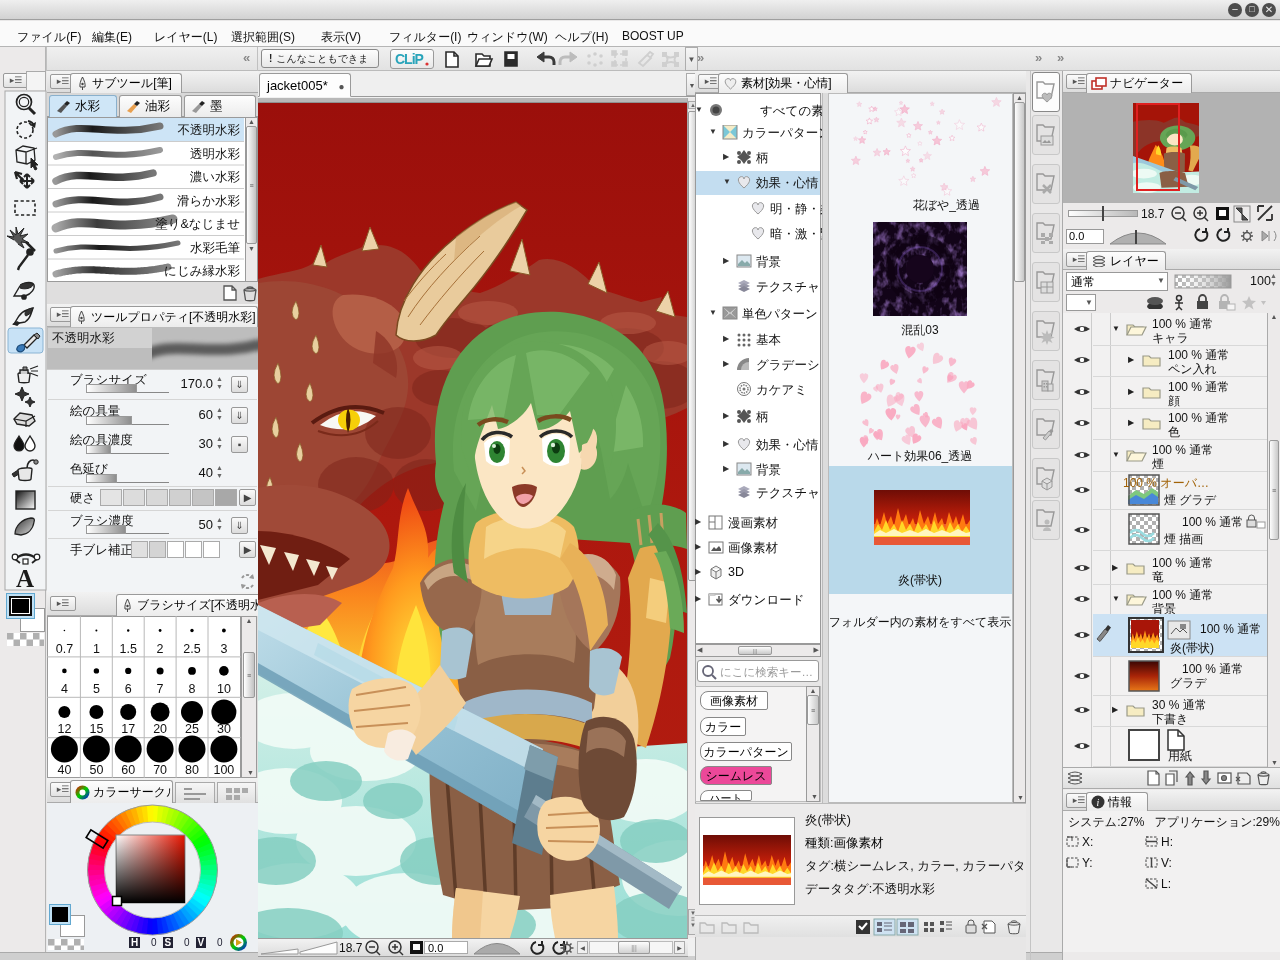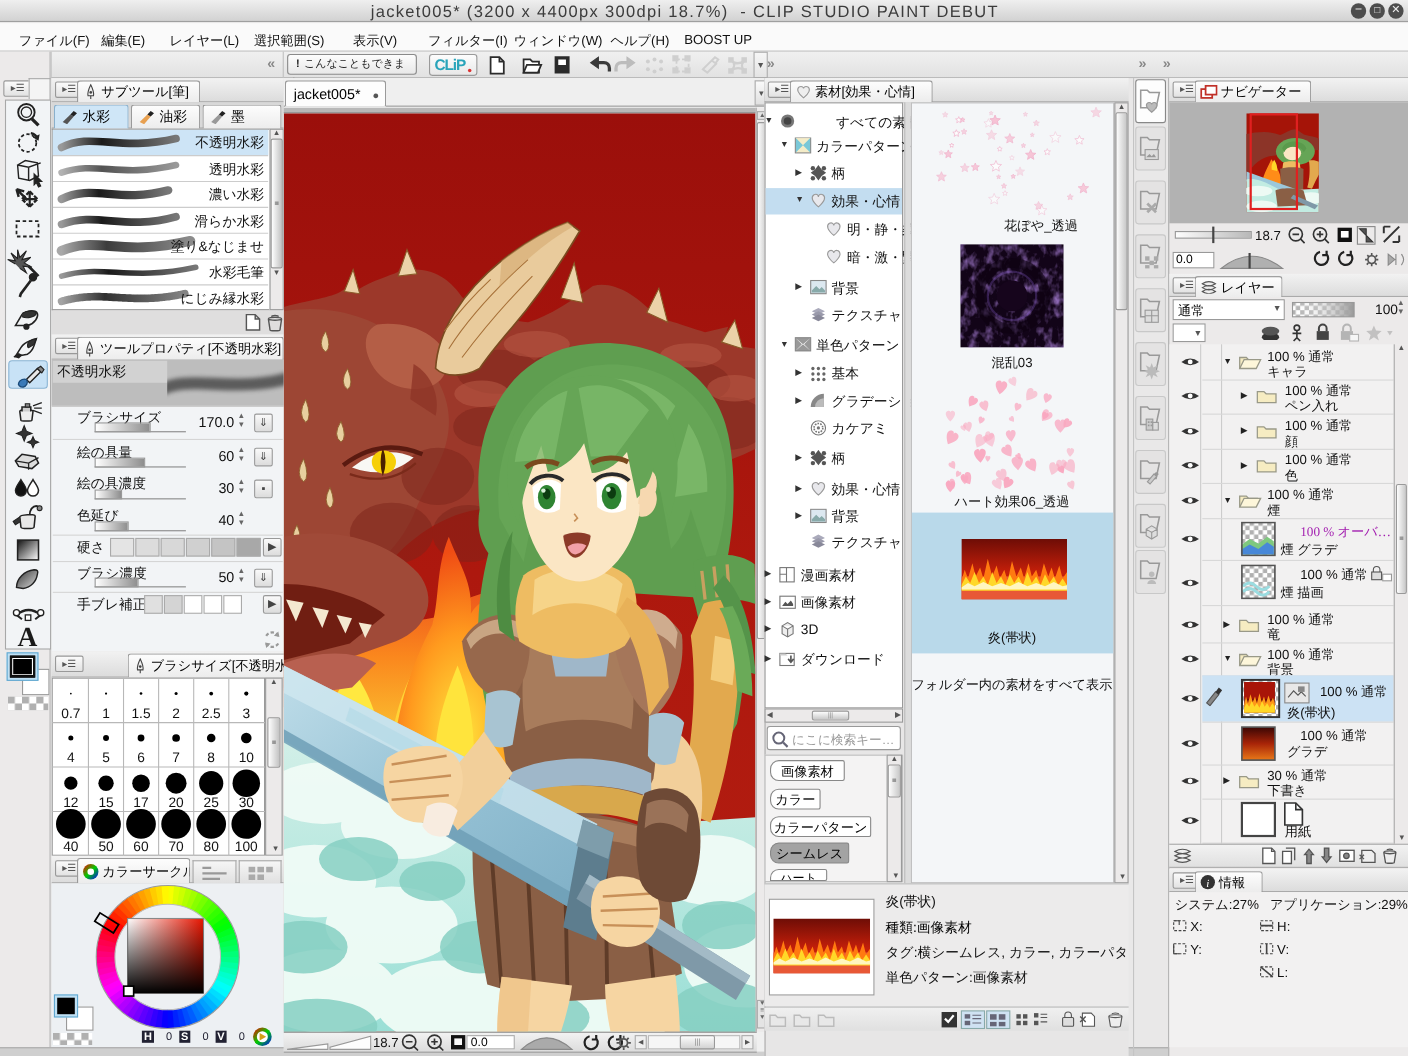--- a/index.html
+++ b/index.html
@@ -3,21 +3,20 @@
 *{margin:0;padding:0;box-sizing:border-box;}
 body{width:1280px;height:960px;position:relative;font-family:"Liberation Sans",sans-serif;background:#e9e8e8;overflow:hidden;}
 .abs{position:absolute;}
 .tab{position:absolute;background:linear-gradient(#fdfdfd,#ececec);border:1px solid #9a9a9a;border-bottom:none;border-radius:3px 3px 0 0;font-size:12px;display:flex;align-items:center;white-space:nowrap;overflow:hidden;}
 .phdr{position:absolute;background:linear-gradient(#f2f2f2,#dcdcdc);border-bottom:1px solid #aaa;}
 .pmenu{position:absolute;width:26px;height:15px;background:linear-gradient(#fbfbfb,#e2e2e2);border:1px solid #999;border-radius:2px;color:#555;font-size:9px;text-align:center;line-height:13px;}
 </style></head>
 <body>
 
 <div class="abs" style="left:0;top:0;width:1280px;height:20px;background:linear-gradient(#efefef,#d2d2d2);border-bottom:1px solid #9f9f9f;">
- <div class="abs" style="left:337px;top:2px;width:660px;font-size:15px;letter-spacing:1.2px;white-space:nowrap;color:#3c3c3c;">jacket005* (3200 x 4400px 300dpi 18.7%)&nbsp; - CLIP STUDIO PAINT DEBUT</div>
  <div class="abs" style="right:4px;top:3px;display:flex;gap:3px;">
   <div style="width:14px;height:14px;border-radius:50%;background:#4d4d4d;color:#eee;font-size:11px;line-height:13px;text-align:center;">−</div>
   <div style="width:14px;height:14px;border-radius:50%;background:#4d4d4d;color:#eee;font-size:9px;line-height:13px;text-align:center;">□</div>
   <div style="width:14px;height:14px;border-radius:50%;background:#4d4d4d;color:#eee;font-size:10px;line-height:13px;text-align:center;">✕</div>
  </div>
 </div>
 
 <div class="abs" style="left:0;top:21px;width:1280px;height:26px;background:#fafafa;border-bottom:1px solid #b5b5b5;font-size:12px;color:#111;">
  <span class="abs" style="left:17px;top:8px;">ファイル(F)</span>
  <span class="abs" style="left:92px;top:8px;">編集(E)</span>
@@ -889,21 +888,21 @@
 <svg class="abs" style="left:3px;top:3px;" width="16" height="16">
       <circle cx="7" cy="7" r="5" fill="none" stroke="#667" stroke-width="1.8"></circle>
       <path d="M11 11 l4 4" stroke="#667" stroke-width="2"></path>
     </svg>
 <span class="abs" style="left:22px;top:4px;font-size:11.5px;color:#999;">にこに検索キー…</span>
   </div>
 <div class="abs" style="left:695px;top:686px;width:126px;height:116px;background:#f4f3f3;border:1px solid #bbb;"></div>
 <div class="abs" style="left:700px;top:691px;width:68px;height:19px;background:#fff;border:1px solid #888;border-radius:8px 2px 2px 8px;font-size:12px;text-align:center;line-height:18px;">画像素材</div>
 <div class="abs" style="left:700px;top:717px;width:46px;height:19px;background:#fff;border:1px solid #888;border-radius:8px 2px 2px 8px;font-size:12px;text-align:center;line-height:18px;">カラー</div>
 <div class="abs" style="left:700px;top:742px;width:92px;height:19px;background:#fff;border:1px solid #888;border-radius:8px 2px 2px 8px;font-size:12px;text-align:center;line-height:18px;">カラーパターン</div>
-<div class="abs" style="left:700px;top:766px;width:72px;height:19px;background:#a3a3a3;border:1px solid #888;border-radius:8px 2px 2px 8px;font-size:12px;text-align:center;line-height:18px;">シームレス</div>
+<div class="abs" style="left:700px;top:766px;width:72px;height:19px;background:#ec4899;border:1px solid #888;border-radius:8px 2px 2px 8px;font-size:12px;text-align:center;line-height:18px;">シームレス</div>
 <div class="abs" style="left:700px;top:790px;width:52px;height:11px;background:#fff;border:1px solid #888;border-radius:8px 2px 2px 0;font-size:11px;text-align:center;overflow:hidden;">ハート</div>
 <div class="abs" style="left:806px;top:686px;width:14px;height:116px;background:#eceaea;border:1px solid #9a9a9a;font-size:7px;color:#555;text-align:center;">▲<div style="background:linear-gradient(90deg,#fdfdfd,#c8c8c8);border:1px solid #999;height:30px;margin:1px 0;border-radius:2px;line-height:30px;">≡</div><div class="abs" style="bottom:1px;left:4px;">▼</div></div>
 <div class="abs" style="left:822px;top:93px;width:6px;height:710px;background:#dcdcdc;border-left:1px solid #bbb;"></div>
 <div class="abs" style="left:828px;top:93px;width:185px;height:710px;background:#f4f6f8;border:1px solid #bbb;"></div>
 <svg class="abs" style="left:829px;top:94px;" width="184" height="370">
 <g transform="translate(-829,-94)">
       <polygon points="898.6,107.9 899.7,110.6 902.6,110.9 900.4,112.8 901.1,115.6 898.6,114.1 896.1,115.6 896.7,112.8 894.5,110.9 897.4,110.6" fill="#fff" stroke="#f0a8c4" stroke-width=".7" opacity="0.44"></polygon>
       <polygon points="930.4,130.2 931.0,131.6 932.5,131.7 931.3,132.7 931.7,134.2 930.4,133.4 929.1,134.2 929.4,132.7 928.3,131.7 929.8,131.6" fill="#f7bed2" stroke="#f0a8c4" stroke-width=".7" opacity="0.65"></polygon>
       <polygon points="855.6,136.5 856.2,137.9 857.8,138.1 856.6,139.1 856.9,140.6 855.6,139.8 854.3,140.6 854.7,139.1 853.5,138.1 855.0,137.9" fill="#f7bed2" stroke="#f0a8c4" stroke-width=".7" opacity="0.45"></polygon>
       <polygon points="913.7,173.3 914.3,174.8 916.0,175.0 914.7,176.1 915.1,177.7 913.7,176.8 912.2,177.7 912.6,176.1 911.4,175.0 913.0,174.8" fill="#fff" stroke="#f0a8c4" stroke-width=".7" opacity="0.51"></polygon>
@@ -1044,21 +1043,21 @@
     </defs>
 <rect width="96" height="55" fill="url(#ftg703)"></rect>
 <rect y="34" width="96" height="21" fill="#e85836"></rect>
 <path d="M0 38 L3 28 L6 36 L10 22 L13 34 L17 26 L20 36 L24 18 L28 34 L32 24 L35 36 L39 28 L42 38 L46 20 L50 34 L54 26 L57 36 L61 22 L64 34 L68 28 L71 38 L75 22 L79 34 L82 26 L85 36 L89 24 L92 36 L96 30 L96 44 L0 44 Z" fill="#ff7a10"></path>
 <path d="M0 42 L4 34 L8 40 L12 30 L16 40 L20 34 L24 42 L28 30 L32 40 L36 34 L40 42 L44 32 L48 40 L52 34 L56 42 L60 30 L64 40 L68 34 L72 42 L76 32 L80 40 L84 34 L88 42 L92 36 L96 42 L96 47 L0 47 Z" fill="#ffd828"></path>
     <path d="M0 44 L6 40 L12 43 L20 39 L28 43 L36 40 L44 43 L52 39 L60 43 L68 40 L76 43 L84 39 L92 43 L96 42 L96 46 L0 46Z" fill="#fff6c0"></path>
 </svg>
 <div class="abs" style="left:805px;top:812px;font-size:12.5px;color:#111;">炎(帯状)</div>
 <div class="abs" style="left:805px;top:835px;font-size:12.5px;color:#000000;">種類:画像素材</div>
 <div class="abs" style="left:805px;top:858px;font-size:12.5px;color:#111;white-space:nowrap;overflow:hidden;width:218px;">タグ:横シームレス, カラー, カラーパターン, 効果</div>
-<div class="abs" style="left:805px;top:881px;font-size:12.5px;color:#111;">単色パターン:画像素材</div>
+<div class="abs" style="left:805px;top:881px;font-size:12.5px;color:#111;">データタグ:不透明水彩</div>
 <div class="abs" style="left:695px;top:915px;width:331px;height:22px;background:linear-gradient(#f0f0f0,#e0e0e0);border-top:1px solid #bbb;"></div>
 <svg class="abs" style="left:698px;top:917px;" width="330" height="19">
 <g stroke="#bbb" stroke-width="1.3" fill="#e8e8e8">
       <path d="M2 6 h5 l2 2 h7 v8 h-14z"></path>
       <path d="M24 6 h5 l2 2 h7 v8 h-14z"></path>
       <path d="M46 6 h5 l2 2 h7 v8 h-14z"></path>
     </g>
 <g>
       <rect x="158" y="3" width="14" height="14" fill="#333"></rect>
       <path d="M161 9 l3 3 5 -6" stroke="#fff" stroke-width="2" fill="none"></path>
@@ -1319,21 +1318,21 @@
     <path d="M1 13 v-10 h6 l2 2 h8 v2" fill="#f6ecc2" stroke="#998" stroke-width="1.2"></path>
     <path d="M1 13 l4 -8 h15 l-4 8z" fill="#fdf6da" stroke="#998" stroke-width="1.2"></path>
   </svg><div class="abs" style="left:1152px;top:442px;font-size:12px;color:#111;white-space:nowrap;">100 % 通常</div><div class="abs" style="left:1152px;top:456px;font-size:12px;color:#111;white-space:nowrap;">煙</div><div class="abs" style="left:1093px;top:471px;width:174px;height:1px;background:#d8d8d8;"></div><svg class="abs" style="left:1073px;top:484px;" width="18" height="12">
     <path d="M1 6 Q9 0 17 6 Q9 12 1 6z" fill="#333"></path>
     <circle cx="9" cy="6" r="2.2" fill="#fff"></circle>
   </svg><svg class="abs" style="left:1128px;top:474px;" width="32" height="32">
     <rect width="30" height="30" x="1" y="1" fill="url(#chk3)"></rect>
     <path d="M0 22 L8 16 L16 20 L24 14 L30 18 L30 30 L0 30z" fill="#7ec87e"></path>
     <path d="M0 26 L8 21 L16 25 L24 19 L30 23 L30 30 L0 30z" fill="#4888d8"></path>
     <rect width="30" height="30" x="1" y="1" fill="none" stroke="#555" stroke-width="1.5"></rect>
-  </svg><div class="abs" style="left:1182px;top:475px;font-size:12px;color:#a21caf;white-space:nowrap;font-family:Liberation Serif, serif;">100 % オーバ…</div><div class="abs" style="left:1164px;top:492px;font-size:12px;color:#111;white-space:nowrap;">煙 グラデ</div><div class="abs" style="left:1093px;top:509px;width:174px;height:1px;background:#d8d8d8;"></div><svg class="abs" style="left:1073px;top:524px;" width="18" height="12">
+  </svg><div class="abs" style="left:1123px;top:475px;font-size:12px;color:#a16207;white-space:nowrap;">100 % オーバ…</div><div class="abs" style="left:1164px;top:492px;font-size:12px;color:#111;white-space:nowrap;">煙 グラデ</div><div class="abs" style="left:1093px;top:509px;width:174px;height:1px;background:#d8d8d8;"></div><svg class="abs" style="left:1073px;top:524px;" width="18" height="12">
     <path d="M1 6 Q9 0 17 6 Q9 12 1 6z" fill="#333"></path>
     <circle cx="9" cy="6" r="2.2" fill="#fff"></circle>
   </svg><svg class="abs" style="left:1128px;top:513px;" width="32" height="32">
     <rect width="30" height="30" x="1" y="1" fill="url(#chk3)"></rect>
     <path d="M2 20 q6 -6 12 0 q6 6 12 0 M2 25 q6 -6 12 0 q6 6 12 0" fill="none" stroke="#9adce0" stroke-width="2.5"></path>
     <rect width="30" height="30" x="1" y="1" fill="none" stroke="#555" stroke-width="1.5"></rect>
   </svg><svg class="abs" style="left:1246px;top:513px;" width="22" height="16">
     <rect x="1" y="7" width="9" height="7" fill="#ddd" stroke="#555"></rect>
     <path d="M2.5 7 v-2 a3 3 0 0 1 6 0 v2" fill="none" stroke="#555"></path>
     <rect x="11" y="9" width="8" height="6" fill="#fff" stroke="#999"></rect>

